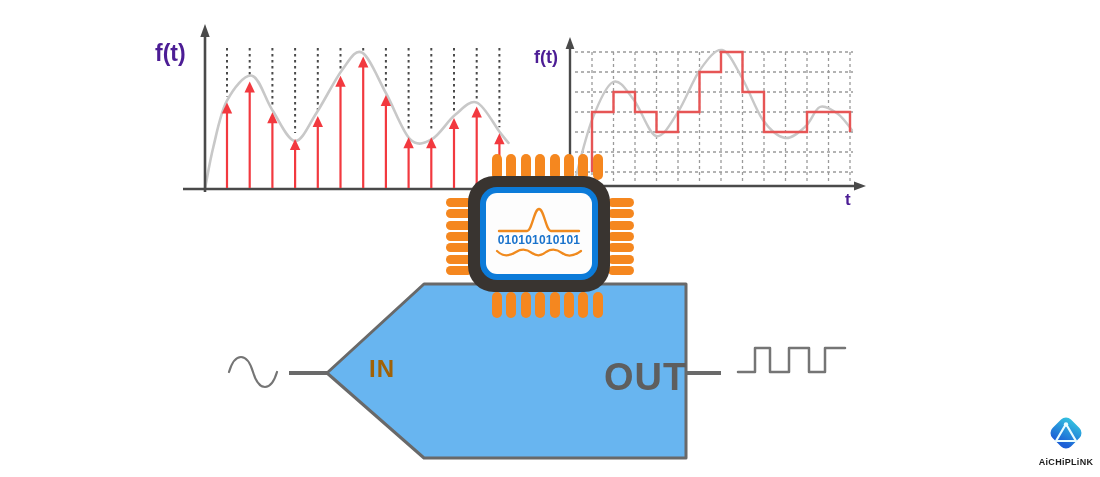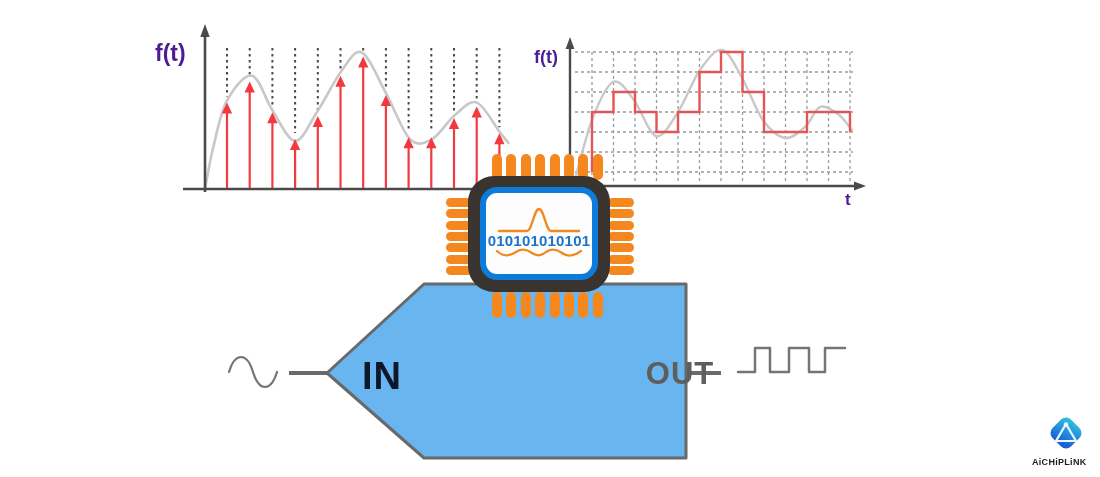--- a/index.html
+++ b/index.html
@@ -9,22 +9,22 @@
   .axis-label{color:#4c1d95;font-weight:600;}
   .conn{position:absolute;height:3.5px;background:#6a6a6a;}
   .adc-label{position:absolute;color:#5e5e5e;font-weight:bold;text-align:center;
              letter-spacing:1px;}
   .chip{position:absolute;left:446px;top:154px;width:188px;height:164px;z-index:40;}
   .pin{position:absolute;background:#f5871f;border-radius:5px;}
   .chip-body{position:absolute;left:22px;top:22px;width:142px;height:116px;background:#393430;border-radius:26px;}
   .chip-ring{position:absolute;left:12px;top:11px;width:118px;height:93px;background:#0c7bd9;border-radius:17px;}
   .chip-white{position:absolute;left:6px;top:6px;width:106px;height:81px;background:#fdfdfd;border-radius:11px;
               display:flex;flex-direction:column;align-items:center;justify-content:center;}
-  .chip-binary{font-size:15px;font-weight:bold;color:#1a73cc;letter-spacing:0.2px;line-height:13px;}
-  .logo{position:absolute;left:1032px;top:410px;width:68px;z-index:50;text-align:left;}
+  .chip-binary{font-size:12px;font-weight:bold;color:#1a73cc;letter-spacing:0.2px;line-height:13px;}
+  .logo{position:absolute;left:1032px;top:410px;width:68px;z-index:50;text-align:center;}
   .logo-text{font-size:9px;font-weight:bold;color:#1c1c1c;letter-spacing:0.3px;margin-top:1px;}
   svg{display:block;}
 </style>
 </head>
 <body>
 
 <div class="stage">
 
   <div class="abs axis-label" style="left:155px;top:40px;font-size:23px;z-index:10;">f(t)</div>
   <svg id="left-chart" class="abs" style="left:175px;top:15px;z-index:5;" width="345" height="185">
@@ -105,22 +105,22 @@
     </svg>
 
   <svg class="abs" style="left:226px;top:350px;z-index:20;" width="54" height="44">
     <path id="sine-path" d="M3,22 C9,2 21,2 27,22 C33,42 45,42 51,22" fill="none" stroke-width="2.2" stroke-linecap="round" stroke="#757575"></path>
   </svg>
   <div class="conn" style="left:289px;top:371px;width:38px;z-index:20;"></div>
 
   <svg class="abs" style="left:318px;top:276px;z-index:20;" width="380" height="186">
     <polygon id="adc-poly" points="9,97 106,8 368,8 368,182 106,182" stroke-width="3" stroke-linejoin="round" fill="#68b5f0" stroke="#696969"></polygon>
   </svg>
-  <div class="adc-label" style="left: 352px; top: 355px; width: 60px; font-size: 38px; z-index: 25; color: #0f172a;">IN</div>
-  <div class="adc-label" style="left: 604px; top: 356px; width: 80px; font-size: 31px; z-index: 25; color: rgb(94, 94, 94); margin-left: 36px;">OUT</div>
+  <div class="adc-label" style="left: 352px; top: 355px; width: 60px; font-size: 24px; z-index: 25; color: #a16207;">IN</div>
+  <div class="adc-label" style="left: 604px; top: 356px; width: 80px; font-size: 38px; z-index: 25; color: rgb(94, 94, 94);">OUT</div>
 
   <div class="conn" style="left:686px;top:371px;width:35px;z-index:20;"></div>
   <svg class="abs" style="left:735px;top:343px;z-index:20;" width="115" height="34">
     <path id="square-path" d="M3,29 h17 v-24 h15 v24 h19 v-24 h20 v24 h16 v-24 h20" fill="none" stroke-width="2.5" stroke-linecap="round" stroke-linejoin="round" stroke="#757575"></path>
   </svg>
 
   <div class="chip">
     <div id="pins">
         <div class="pin" style="left: 46px; top: 0px; width: 10px; height: 26px; background: rgb(245, 135, 31);"></div>
         <div class="pin" style="left: 60.4px; top: 0px; width: 10px; height: 26px; background: rgb(245, 135, 31);"></div>

